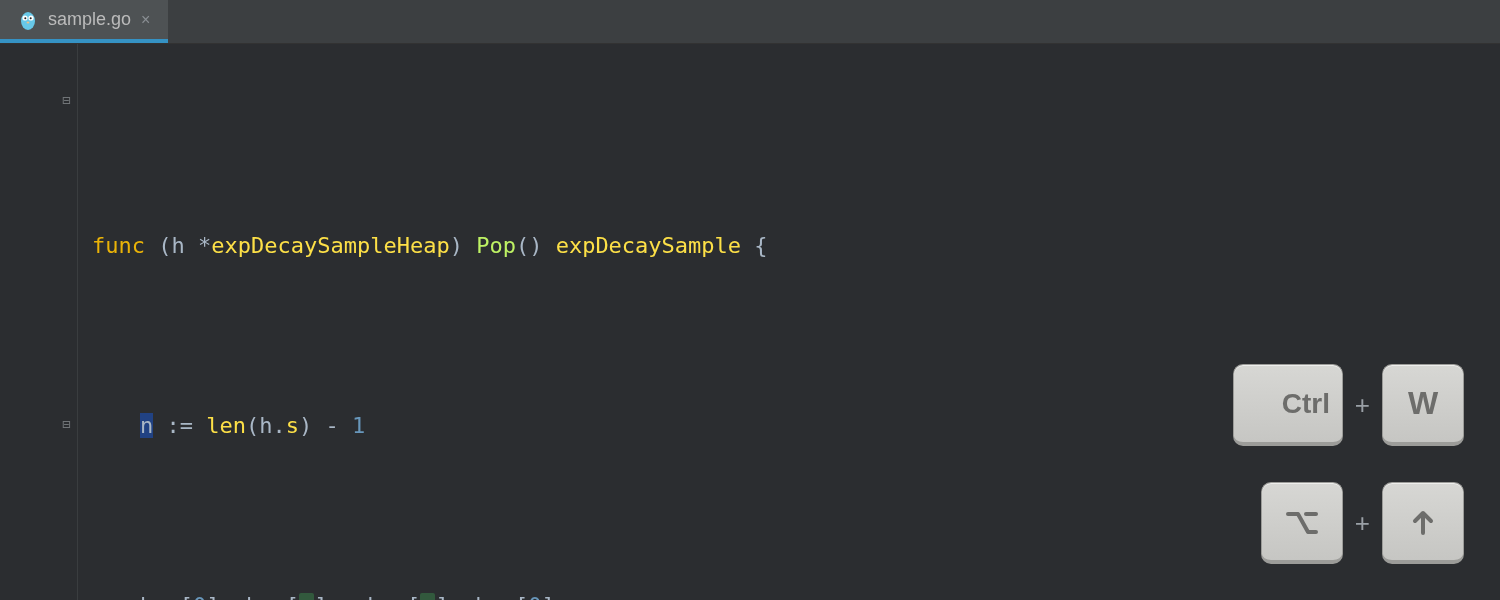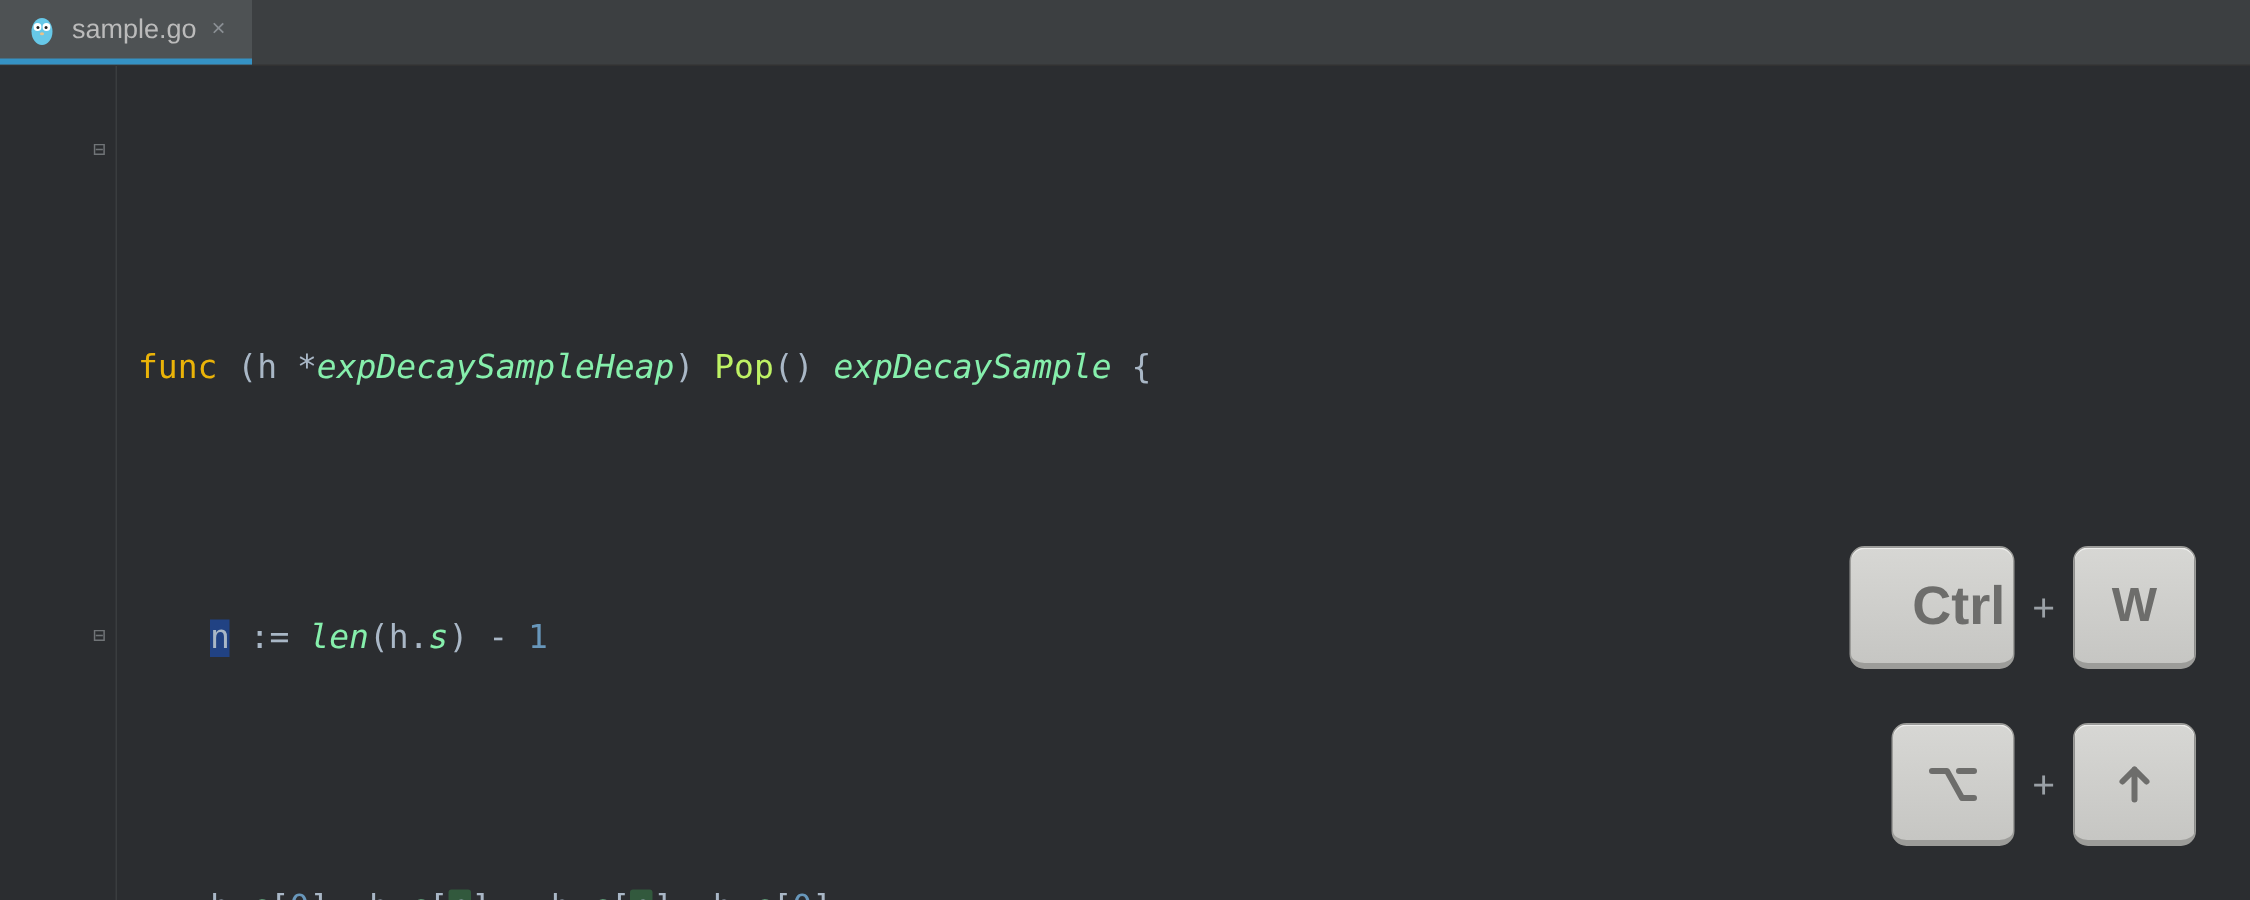--- a/index.html
+++ b/index.html
@@ -57,21 +57,21 @@
     position: absolute;
     left: 88px; right: 0; top: 40px;
     line-height: 36px;
     white-space: pre;
   }
   .code .line { height: 36px; padding-left: 4px; }
   .ind { display:inline-block; width: 48px; }
   
   .kw   { color: #eab308; }
   .id   { color: #a9b7c6; }
-  .tp   { color: #86efac; font-style: italic; }
+  .tp   { color: #fde047; }
   .fn   { color: #bef264; }
   .num  { color: #6897bb; }
   .punc { color: #a9b7c6; }
   .hl   { background: #214283; }
   .mk   { background: #32593d; border-radius:2px; padding:0 1px; }
   
   .overlay {
     position: absolute;
     right: 36px;
     bottom: 36px;
@@ -85,21 +85,21 @@
     background: linear-gradient(#d7d7d4, #c6c6c3);
     border: 1px solid #9c9c99;
     border-bottom: 4px solid #9c9c99;
     border-radius: 10px;
     color: #6d6d6b;
     font-weight: 700;
     display: flex; align-items: center; justify-content: center;
     box-shadow: inset 0 1px 0 #eeeeec;
     user-select: none;
   }
-  .keycap.wide { width: 110px; height: 82px; font-size: 36px; padding-left: 36px; }
+  .keycap.wide { width: 110px; height: 82px; font-size: 28px; padding-left: 36px; }
   .keycap.sq   { width: 82px;  height: 82px; font-size: 32px; }
   .keycap svg { display:block; }
 </style>
 </head>
 <body>
 
 <div class="tabbar">
   <div class="tab">
     <span class="go-icon">
       <svg width="20" height="22" viewBox="0 0 20 22">

